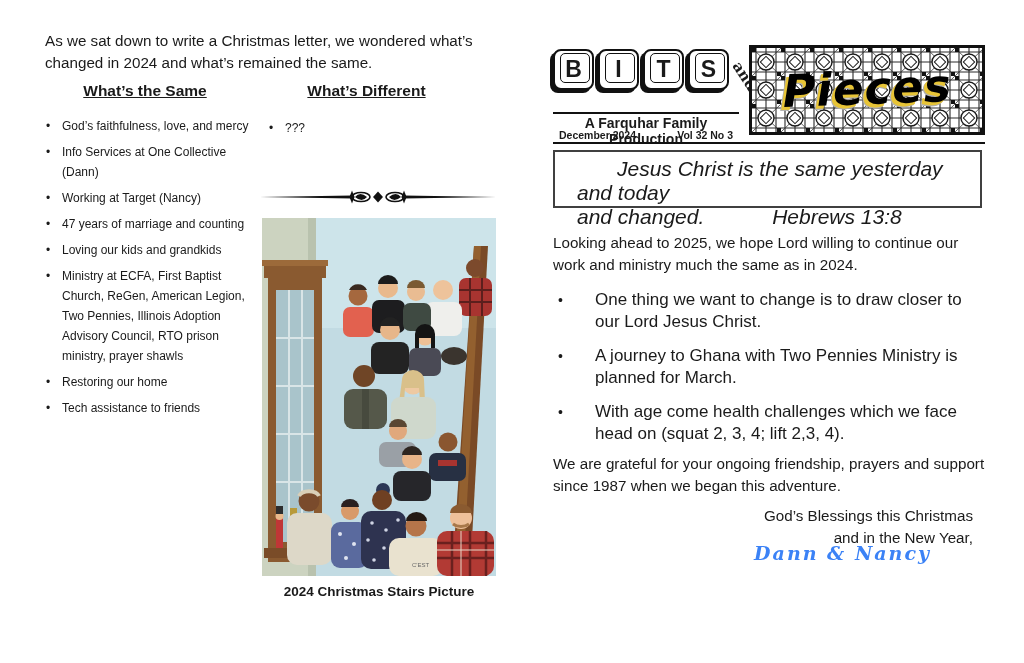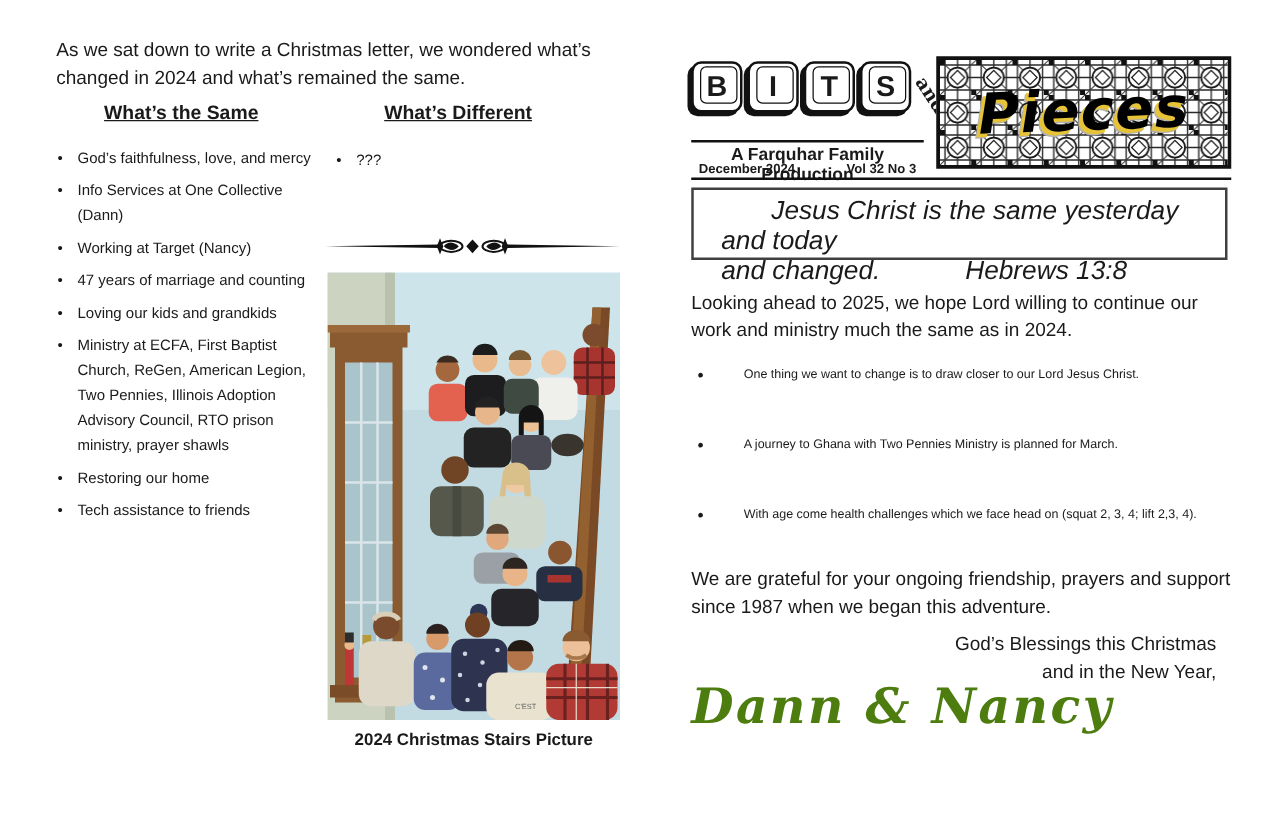--- a/index.html
+++ b/index.html
@@ -60,31 +60,31 @@
   #verse-box{left:553px;top:150px;width:429px;height:58px;border:2px solid #404040;
     box-sizing:border-box;font-style:italic;font-size:21px;line-height:24px;
     padding:5px 10px 0 22px;}
   #verse-line1{display:block;text-indent:40px;}
   #verse-ref{display:inline-block;margin-left:62px;}
 
   
   .rpara{left:553px;width:434px;font-size:15.2px;line-height:22px;}
   #para1{top:232px;}
   #para2{top:453px;}
-  .rbullet{left:553px;width:420px;font-size:10px;line-height:22px;
+  .rbullet{left:553px;width:420px;font-size:17px;line-height:22px;
     position:absolute;padding-left:42px;box-sizing:border-box;}
   .rbullet::before{content:"\2022";position:absolute;left:5px;top:0;font-size:14px;}
   #rb1{top:289px;width:415px;}
   #rb2{top:345px;width:415px;}
   #rb3{top:401px;width:415px;}
   #closing{left:553px;top:505px;width:420px;text-align:right;
     font-size:15.2px;line-height:22px;}
-  #signature{left:553px;top:542px;width:378px;
+  #signature{left:553px;top:542px;width:378px;text-align:right;
     font-family:"DejaVu Serif",serif;font-style:italic;font-weight:bold;
-    font-size:39px;color:#4d7c0f;letter-spacing:2px;}
+    font-size:19px;color:#3b82f6;letter-spacing:2px;}
 </style>
 </head>
 <body>
 
 <div id="page">
 
   <div class="abs" id="intro">As we sat down to write a Christmas letter, we wondered what’s changed in 2024 and what’s remained the same.</div>
 
   <div class="abs colhead" id="hdr-same">What’s the Same</div>
   <div class="abs colhead" id="hdr-diff">What’s Different</div>

